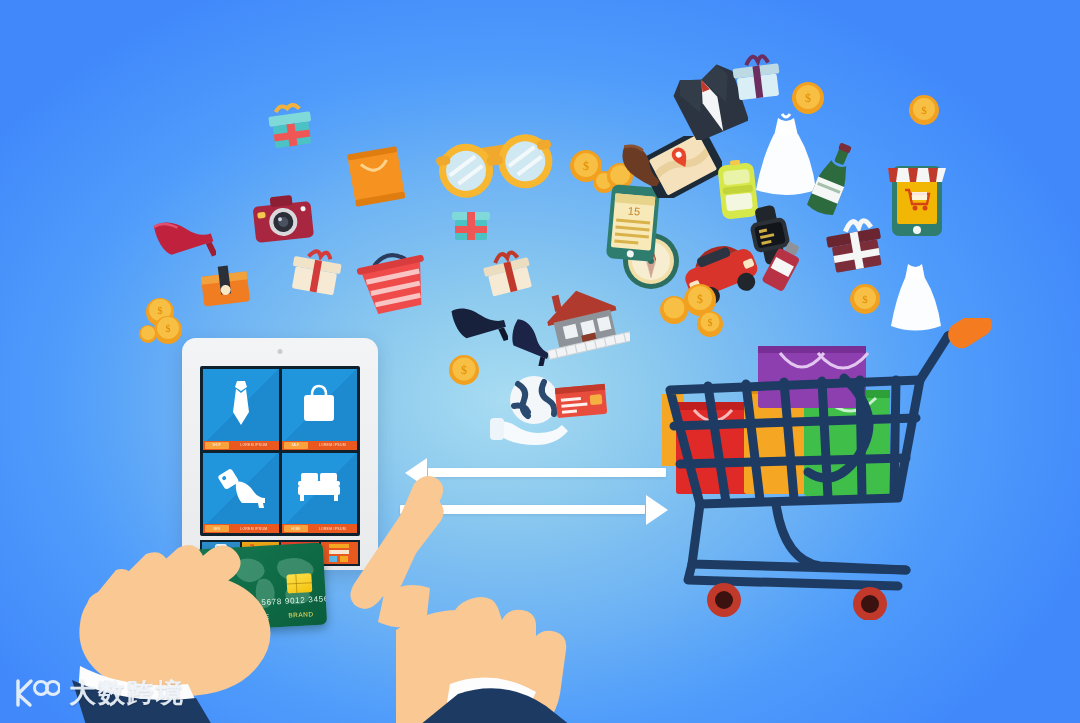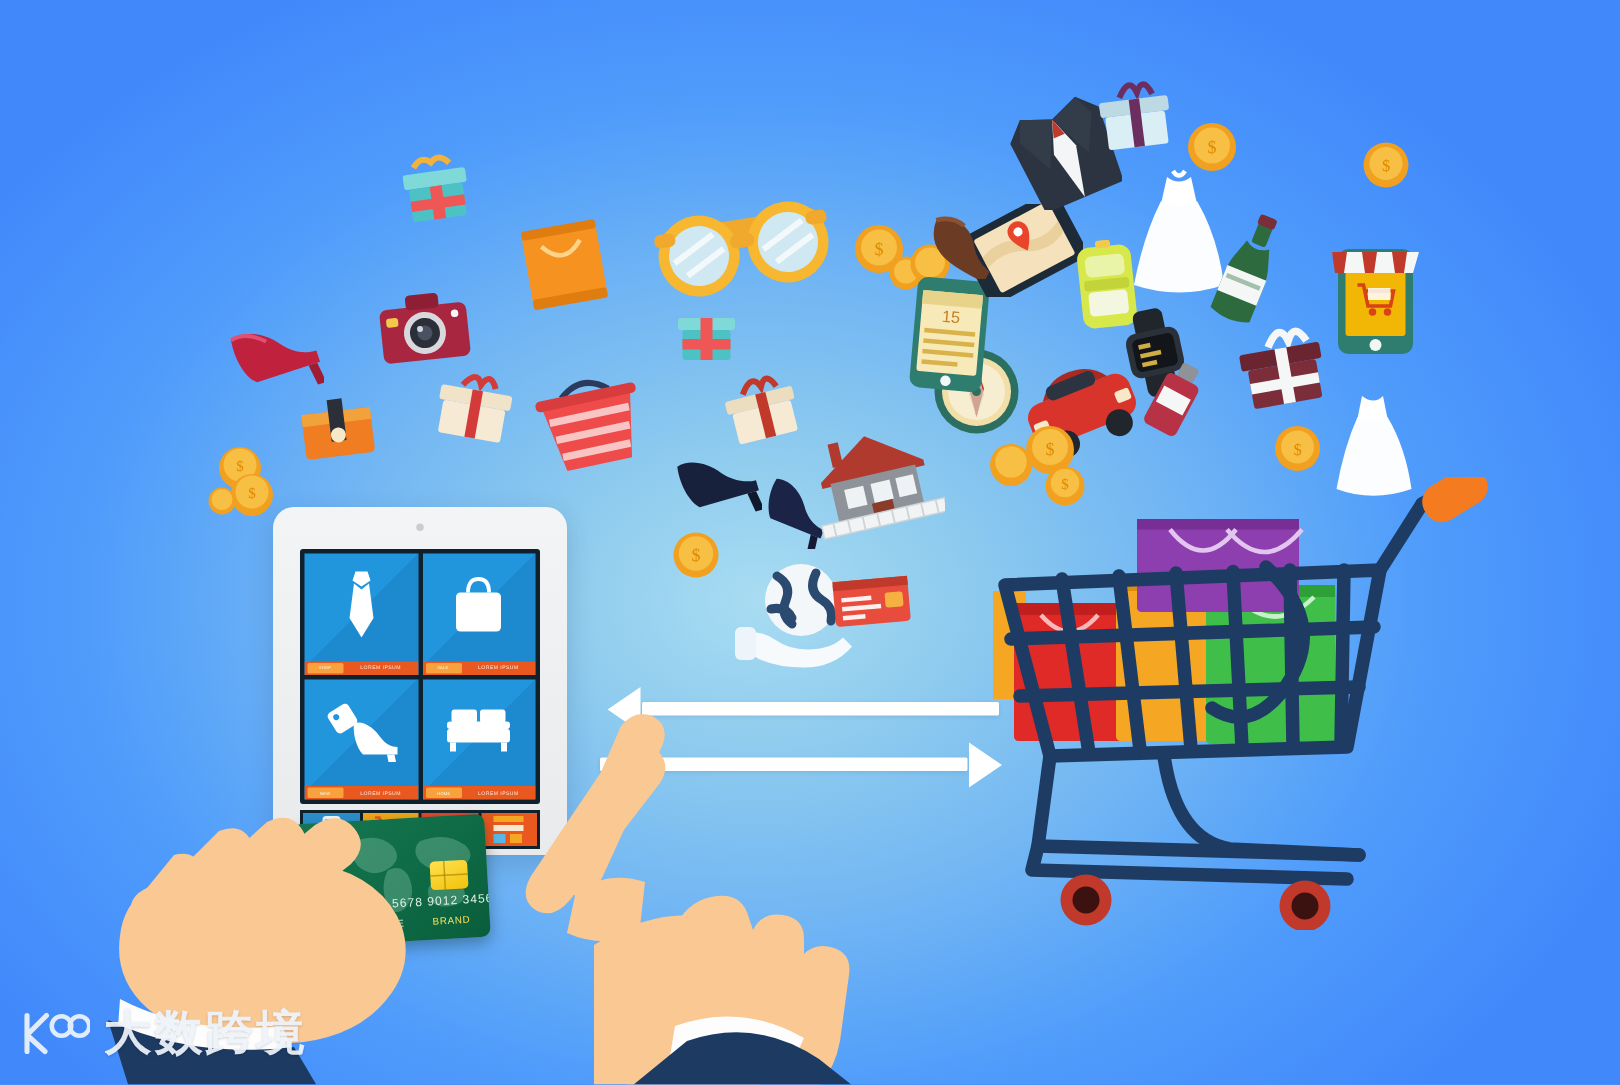--- a/index.html
+++ b/index.html
@@ -73,21 +73,21 @@
   #arrow-left{left:428px;top:468px;width:238px;}
   #arrow-left .head{left:-1px;transform:translate(-100%,-50%);border-top:15px solid transparent;border-bottom:15px solid transparent;border-right:22px solid #fff;}
   #arrow-right{left:400px;top:505px;width:245px;}
   #arrow-right .head{right:-1px;transform:translate(100%,-50%);border-top:15px solid transparent;border-bottom:15px solid transparent;border-left:22px solid #fff;}
 
   
   #cart{left:648px;top:318px;width:360px;height:302px;}
 
   
   #watermark{left:14px;bottom:12px;display:flex;align-items:center;gap:9px;opacity:.93;}
-  #wm-text{font-size:32px;color:#eef4fb;letter-spacing:2px;font-weight:bold;text-shadow:0 1px 2px rgba(0,0,0,.18);}
+  #wm-text{font-size:27px;color:#eef4fb;letter-spacing:2px;font-weight:bold;text-shadow:0 1px 2px rgba(0,0,0,.18);}
   #wm-logo{position:relative;width:46px;height:30px;}
 
   .lbl{user-select:none;}
 </style>
 </head>
 <body>
 
 <div id="stage">
 
   <div id="floating-layer" class="abs" style="left:0;top:0;width:1080px;height:723px;">

